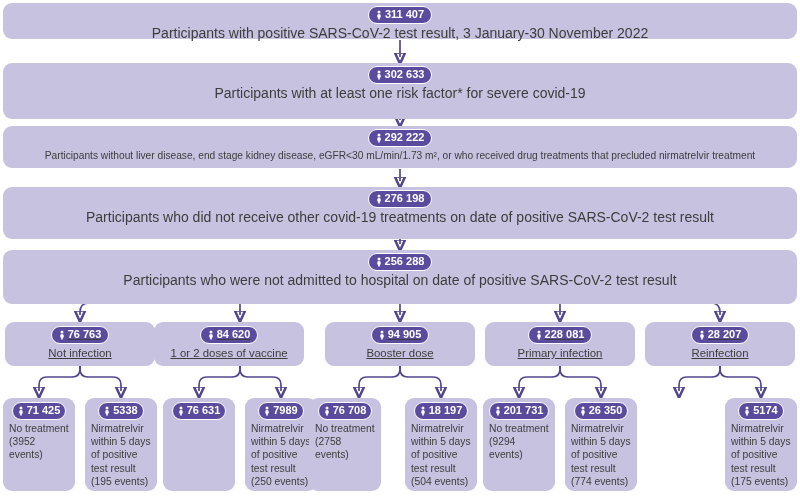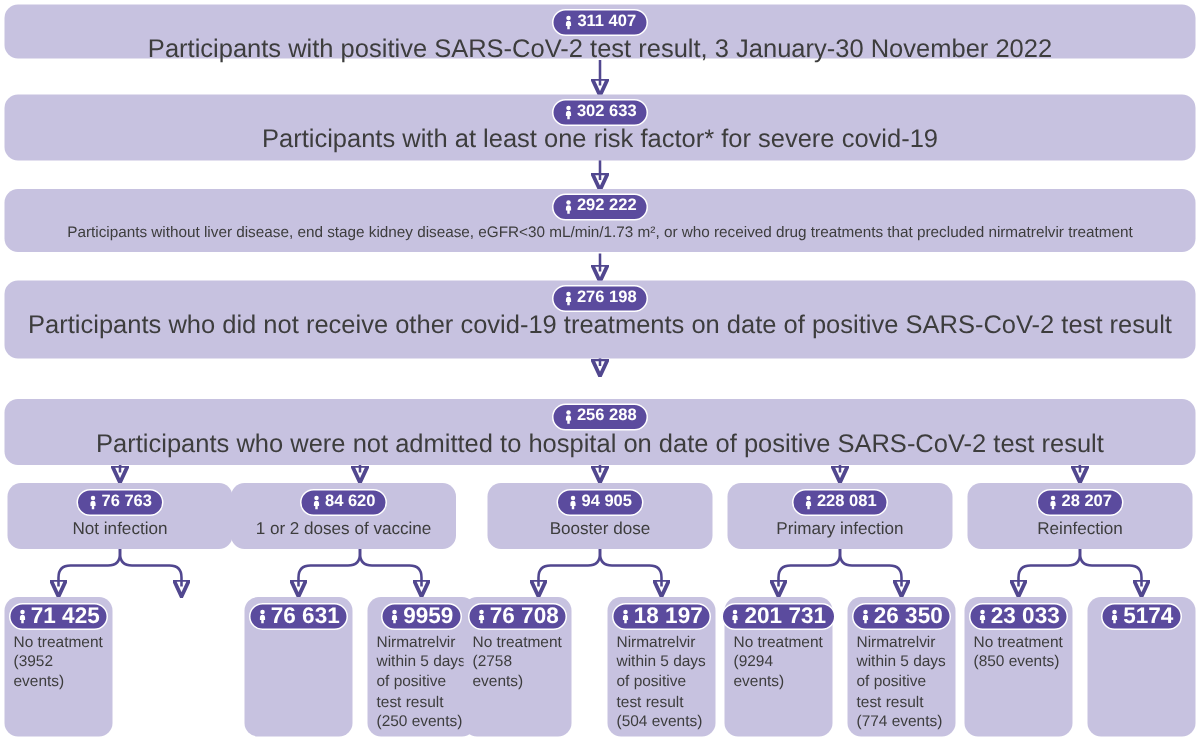--- a/index.html
+++ b/index.html
@@ -8,32 +8,32 @@
     font-family:"Liberation Sans","DejaVu Sans",sans-serif;color:#3d3d3d;
   }
   .arrow-layer{position:absolute;left:0;top:0;width:800px;height:496px;pointer-events:none;}
   .arrow-layer path{fill:none;stroke:#51478f;stroke-width:1.7px;}
   .box{
     position:absolute;background:#c7c2e0;border-radius:9px;
     display:flex;flex-direction:column;align-items:center;
     box-sizing:border-box;
   }
   .row{left:3px;width:794px;padding-top:3px;}
-  .branch{width:150px;top:322px;height:44px;padding-top:4px;}
+  .branch{width:150px;top:322px;height:44px;padding-top:4px;text-decoration:underline;}
   .leaf{width:72px;top:398px;height:93px;padding:4px 6px 0;}
   .badge{
     display:inline-flex;align-items:center;gap:3px;
     background:#5b4b9e;color:#ffffff;border:1.5px solid #ffffff;
     border-radius:10px;padding:1px 7px 2px;
     font-weight:bold;font-size:11px;line-height:13px;white-space:nowrap;
     flex:0 0 auto;
   }
-  .leaf .badge{font-size:15px;padding:1px 5px 2px;}
+  .leaf .badge{font-size:11px;padding:1px 5px 2px;}
   .person{display:block;}
-  .label{font-size:17px;line-height:14px;text-align:center;margin-top:2px;}
+  .label{font-size:14px;line-height:14px;text-align:center;margin-top:2px;}
   .label.small{font-size:10.2px;}
   .branch .label{font-size:11.4px;}
   .leaf-label{font-size:10.3px;line-height:13.2px;text-align:left;margin-top:2px;}
 </style>
 </head>
 <body>
 
 <div class="canvas">
 
   <svg class="arrow-layer" width="800" height="496" viewBox="0 0 800 496">
@@ -71,21 +71,21 @@
           <g fill="#ffffff">
             <circle cx="4" cy="2.1" r="2"></circle>
             <path d="M4,4.5 C2.5,4.5 1.7,5.5 1.7,7 L1.7,9.2 L2.9,9.2 L2.9,12 L5.1,12 L5.1,9.2 L6.3,9.2 L6.3,7 C6.3,5.5 5.5,4.5 4,4.5 Z"></path>
           </g>
         </svg>
       <span>311 407</span>
     </div>
     <div class="label">Participants with positive SARS-CoV-2 test result, 3 January-30 November 2022</div>
   </div>
 
-  <div class="box row" style="top:63px;height:44px">
+  <div class="box row" style="top:63px;height:56px">
     <div class="badge">
       <svg class="person" width="6" height="10" viewBox="0 0 8 12">
           <g fill="#ffffff">
             <circle cx="4" cy="2.1" r="2"></circle>
             <path d="M4,4.5 C2.5,4.5 1.7,5.5 1.7,7 L1.7,9.2 L2.9,9.2 L2.9,12 L5.1,12 L5.1,9.2 L6.3,9.2 L6.3,7 C6.3,5.5 5.5,4.5 4,4.5 Z"></path>
           </g>
         </svg>
       <span>302 633</span>
     </div>
     <div class="label">Participants with at least one risk factor* for severe covid-19</div>
@@ -110,21 +110,21 @@
           <g fill="#ffffff">
             <circle cx="4" cy="2.1" r="2"></circle>
             <path d="M4,4.5 C2.5,4.5 1.7,5.5 1.7,7 L1.7,9.2 L2.9,9.2 L2.9,12 L5.1,12 L5.1,9.2 L6.3,9.2 L6.3,7 C6.3,5.5 5.5,4.5 4,4.5 Z"></path>
           </g>
         </svg>
       <span>276 198</span>
     </div>
     <div class="label">Participants who did not receive other covid-19 treatments on date of positive SARS-CoV-2 test result</div>
   </div>
 
-  <div class="box row" style="top:266px;height:44px">
+  <div class="box row" style="top:250px;height:54px">
     <div class="badge">
       <svg class="person" width="6" height="10" viewBox="0 0 8 12">
           <g fill="#ffffff">
             <circle cx="4" cy="2.1" r="2"></circle>
             <path d="M4,4.5 C2.5,4.5 1.7,5.5 1.7,7 L1.7,9.2 L2.9,9.2 L2.9,12 L5.1,12 L5.1,9.2 L6.3,9.2 L6.3,7 C6.3,5.5 5.5,4.5 4,4.5 Z"></path>
           </g>
         </svg>
       <span>256 288</span>
     </div>
     <div class="label">Participants who were not admitted to hospital on  date of positive SARS-CoV-2 test result</div>
@@ -201,20 +201,32 @@
           <g fill="#ffffff">
             <circle cx="4" cy="2.1" r="2"></circle>
             <path d="M4,4.5 C2.5,4.5 1.7,5.5 1.7,7 L1.7,9.2 L2.9,9.2 L2.9,12 L5.1,12 L5.1,9.2 L6.3,9.2 L6.3,7 C6.3,5.5 5.5,4.5 4,4.5 Z"></path>
           </g>
         </svg>
       <span>71 425</span>
     </div>
     <div class="leaf-label"><span>No treatment</span> <span>(3952 events)</span></div>
   </div>
 
+  <div class="box leaf" style="left:85px">
+    <div class="badge">
+      <svg class="person" width="6" height="10" viewBox="0 0 8 12">
+          <g fill="#ffffff">
+            <circle cx="4" cy="2.1" r="2"></circle>
+            <path d="M4,4.5 C2.5,4.5 1.7,5.5 1.7,7 L1.7,9.2 L2.9,9.2 L2.9,12 L5.1,12 L5.1,9.2 L6.3,9.2 L6.3,7 C6.3,5.5 5.5,4.5 4,4.5 Z"></path>
+          </g>
+        </svg>
+      <span>5338</span>
+    </div>
+    <div class="leaf-label"><span>Nirmatrelvir within 5 days of positive test result</span> <span>(195 events)</span></div>
+  </div>
 
   <div class="box leaf" style="left:163px">
     <div class="badge">
       <svg class="person" width="6" height="10" viewBox="0 0 8 12">
           <g fill="#ffffff">
             <circle cx="4" cy="2.1" r="2"></circle>
             <path d="M4,4.5 C2.5,4.5 1.7,5.5 1.7,7 L1.7,9.2 L2.9,9.2 L2.9,12 L5.1,12 L5.1,9.2 L6.3,9.2 L6.3,7 C6.3,5.5 5.5,4.5 4,4.5 Z"></path>
           </g>
         </svg>
       <span>76 631</span>
@@ -222,21 +234,21 @@
   </div>
 
   <div class="box leaf" style="left:245px">
     <div class="badge">
       <svg class="person" width="6" height="10" viewBox="0 0 8 12">
           <g fill="#ffffff">
             <circle cx="4" cy="2.1" r="2"></circle>
             <path d="M4,4.5 C2.5,4.5 1.7,5.5 1.7,7 L1.7,9.2 L2.9,9.2 L2.9,12 L5.1,12 L5.1,9.2 L6.3,9.2 L6.3,7 C6.3,5.5 5.5,4.5 4,4.5 Z"></path>
           </g>
         </svg>
-      <span>9959</span>
+      <span>7989</span>
     </div>
     <div class="leaf-label"><span>Nirmatrelvir within 5 days of positive test result</span> <span>(250 events)</span></div>
   </div>
 
   <div class="box leaf" style="left:309px">
     <div class="badge">
       <svg class="person" width="6" height="10" viewBox="0 0 8 12">
           <g fill="#ffffff">
             <circle cx="4" cy="2.1" r="2"></circle>
             <path d="M4,4.5 C2.5,4.5 1.7,5.5 1.7,7 L1.7,9.2 L2.9,9.2 L2.9,12 L5.1,12 L5.1,9.2 L6.3,9.2 L6.3,7 C6.3,5.5 5.5,4.5 4,4.5 Z"></path>
@@ -279,38 +291,27 @@
           <g fill="#ffffff">
             <circle cx="4" cy="2.1" r="2"></circle>
             <path d="M4,4.5 C2.5,4.5 1.7,5.5 1.7,7 L1.7,9.2 L2.9,9.2 L2.9,12 L5.1,12 L5.1,9.2 L6.3,9.2 L6.3,7 C6.3,5.5 5.5,4.5 4,4.5 Z"></path>
           </g>
         </svg>
       <span>26 350</span>
     </div>
     <div class="leaf-label"><span>Nirmatrelvir within 5 days of positive test result</span> <span>(774 events)</span></div>
   </div>
 
-  <div class="box leaf" style="left:643px">
-    <div class="badge">
-      <svg class="person" width="6" height="10" viewBox="0 0 8 12">
-          <g fill="#ffffff">
-            <circle cx="4" cy="2.1" r="2"></circle>
-            <path d="M4,4.5 C2.5,4.5 1.7,5.5 1.7,7 L1.7,9.2 L2.9,9.2 L2.9,12 L5.1,12 L5.1,9.2 L6.3,9.2 L6.3,7 C6.3,5.5 5.5,4.5 4,4.5 Z"></path>
-          </g>
-        </svg>
-      <span>23 033</span>
-    </div>
-    <div class="leaf-label"><span>No treatment</span> <span>(850 events)</span></div>
-  </div>
 
   <div class="box leaf" style="left:725px">
     <div class="badge">
       <svg class="person" width="6" height="10" viewBox="0 0 8 12">
           <g fill="#ffffff">
             <circle cx="4" cy="2.1" r="2"></circle>
             <path d="M4,4.5 C2.5,4.5 1.7,5.5 1.7,7 L1.7,9.2 L2.9,9.2 L2.9,12 L5.1,12 L5.1,9.2 L6.3,9.2 L6.3,7 C6.3,5.5 5.5,4.5 4,4.5 Z"></path>
           </g>
         </svg>
       <span>5174</span>
     </div>
+    <div class="leaf-label"><span>Nirmatrelvir within 5 days of positive test result</span> <span>(175 events)</span></div>
   </div>
 
 </div>
 
 </body></html>

